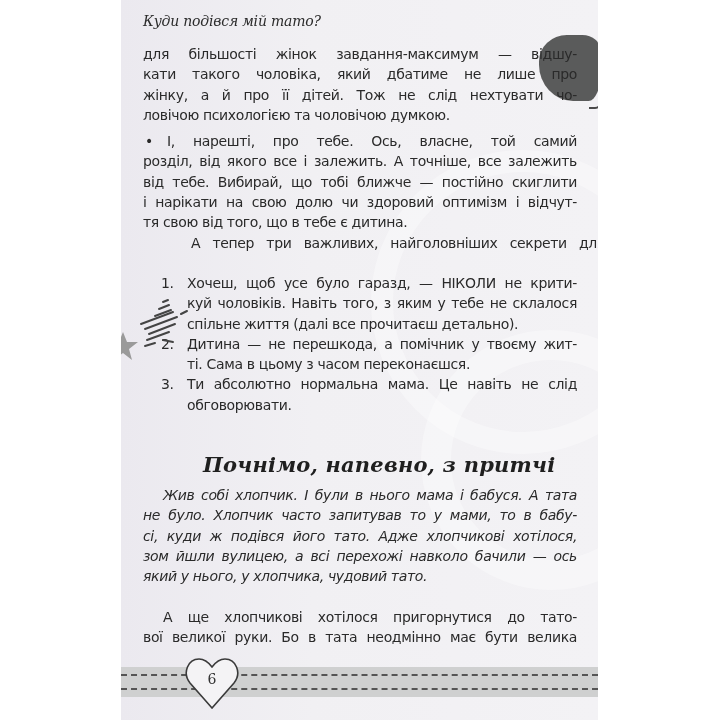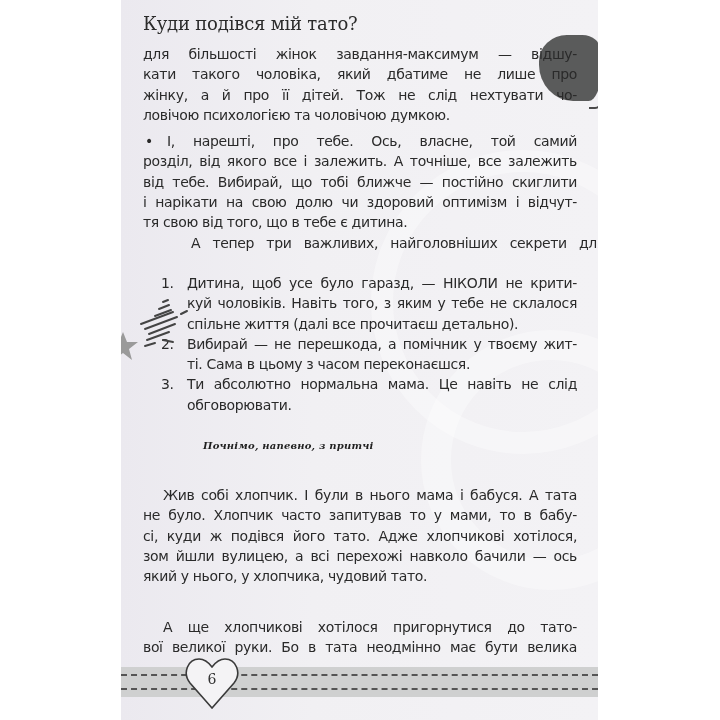--- a/index.html
+++ b/index.html
@@ -12,22 +12,22 @@
       position: absolute; left: 121px; top: 0; width: 477px; height: 720px;
       background: linear-gradient(90deg, #ebe9ef 0%, #f1f0f3 40%, #f3f2f5 100%);
       overflow: hidden;
     }
     .ghost {
       position: absolute; border-radius: 50%;
       border: 22px solid rgba(255,255,255,0.35);
     }
     .running-head {
       position: absolute; left: 22px; top: 13px;
-      font-family: "DejaVu Serif", serif; 
-      font-size: 18px; color: #2b2b2b; letter-spacing: -0.2px;
+      font-family: "DejaVu Serif", serif; font-style: italic;
+      font-size: 14px; color: #2b2b2b; letter-spacing: -0.2px;
     }
     .blob {
       position: absolute; left: 418px; top: 35px; width: 62px; height: 66px;
       background: #5a5b5b; border-radius: 45% 30% 20% 55% / 40% 25% 45% 55%;
     }
     .blob-tail {
       position: absolute; left: 468px; top: 95px; width: 10px; height: 12px;
       border-right: 2px solid #4a4a4a; border-bottom: 2px solid #4a4a4a;
       border-radius: 0 0 6px 0;
     }
@@ -37,23 +37,23 @@
       line-height: 20.3px; color: #2a2a2a; letter-spacing: -0.35px;
     }
     .line { white-space: nowrap; text-align: justify; text-align-last: justify; display: block; }
     .line.last { text-align-last: left; }
     .indent { padding-left: 20px; }
     .bullet-line { padding-left: 24px; position: relative; }
     .bullet-dot { position: absolute; left: 2px; top: 0; }
     .num-item { position: relative; padding-left: 44px; }
     .num { position: absolute; left: 18px; top: 0; }
     .heading {
-      position: absolute; left: 82px; top: 440px;
+      position: absolute; left: 82px; top: 452px;
       font-family: "DejaVu Serif", serif; font-style: italic; font-weight: bold;
-      font-size: 10px; color: #1f1f1f; letter-spacing: 0.2px;
+      font-size: 21px; color: #1f1f1f; letter-spacing: 0.2px;
     }
     .star-deco { position: absolute; left: -10px; top: 298px; }
     .ribbon {
       position: absolute; left: 0; top: 667px; width: 477px; height: 30px;
       background: #cfd0d0;
     }
     .dash {
       position: absolute; left: 0; width: 477px; height: 0;
       border-top: 2px dashed #555;
     }
@@ -93,27 +93,27 @@
     <span class="line last">тя свою від того, що в тебе є дитина.</span>
   </div>
 
   <div class="text" style="top:233px;margin-left:28px;">
     <span class="line indent">А тепер три важливих, найголовніших секрети для</span>
   </div>
 
   <div class="text" style="top:273px;">
     <div class="num-item">
       <span class="num">1.</span>
-      <span class="line">Дитина, щоб усе було гаразд, — НІКОЛИ не крити-</span>
+      <span class="line">Хочеш, щоб усе було гаразд, — НІКОЛИ не крити-</span>
       <span class="line">куй чоловіків. Навіть того, з яким у тебе не склалося</span>
       <span class="line last">спільне життя (далі все прочитаєш детально).</span>
     </div>
     <div class="num-item">
       <span class="num">2.</span>
-      <span class="line">Вибирай — не перешкода, а помічник у твоєму жит-</span>
+      <span class="line">Дитина — не перешкода, а помічник у твоєму жит-</span>
       <span class="line last">ті. Сама в цьому з часом переконаєшся.</span>
     </div>
     <div class="num-item">
       <span class="num">3.</span>
       <span class="line">Ти абсолютно нормальна мама. Це навіть не слід</span>
       <span class="line last">обговорювати.</span>
     </div>
   </div>
 
   <svg class="star-deco" width="80" height="70" viewBox="0 0 80 70">
@@ -127,29 +127,29 @@
       <line x1="70" y1="16" x2="76" y2="13"></line>
       <line x1="38" y1="36" x2="64" y2="26"></line>
       <line x1="36" y1="42" x2="58" y2="34"></line>
       <line x1="34" y1="48" x2="44" y2="45"></line>
       <line x1="52" y1="42" x2="62" y2="44"></line>
     </g>
   </svg>
 
   <div class="heading">Почнімо, напевно, з притчі</div>
 
-  <div class="text" style="top:485px;">
+  <div class="text" style="top:485px;font-style:italic;">
     <span class="line indent">Жив собі хлопчик. І були в нього мама і бабуся. А тата</span>
     <span class="line">не було. Хлопчик часто запитував то у мами, то в бабу-</span>
     <span class="line">сі, куди ж подівся його тато. Адже хлопчикові хотілося,</span>
     <span class="line">зом йшли вулицею, а всі перехожі навколо бачили — ось</span>
     <span class="line last">який у нього, у хлопчика, чудовий тато.</span>
   </div>
 
-  <div class="text" style="top:607px;margin-top:10px;">
+  <div class="text" style="top:607px;">
     <span class="line indent">А ще хлопчикові хотілося пригорнутися до тато-</span>
     <span class="line">вої великої руки. Бо в тата неодмінно має бути велика</span>
   </div>
 
   <div class="ribbon">
     <div class="dash" style="top:7px;"></div>
     <div class="dash" style="top:21px;"></div>
   </div>
 
   <div class="heart-wrap">

